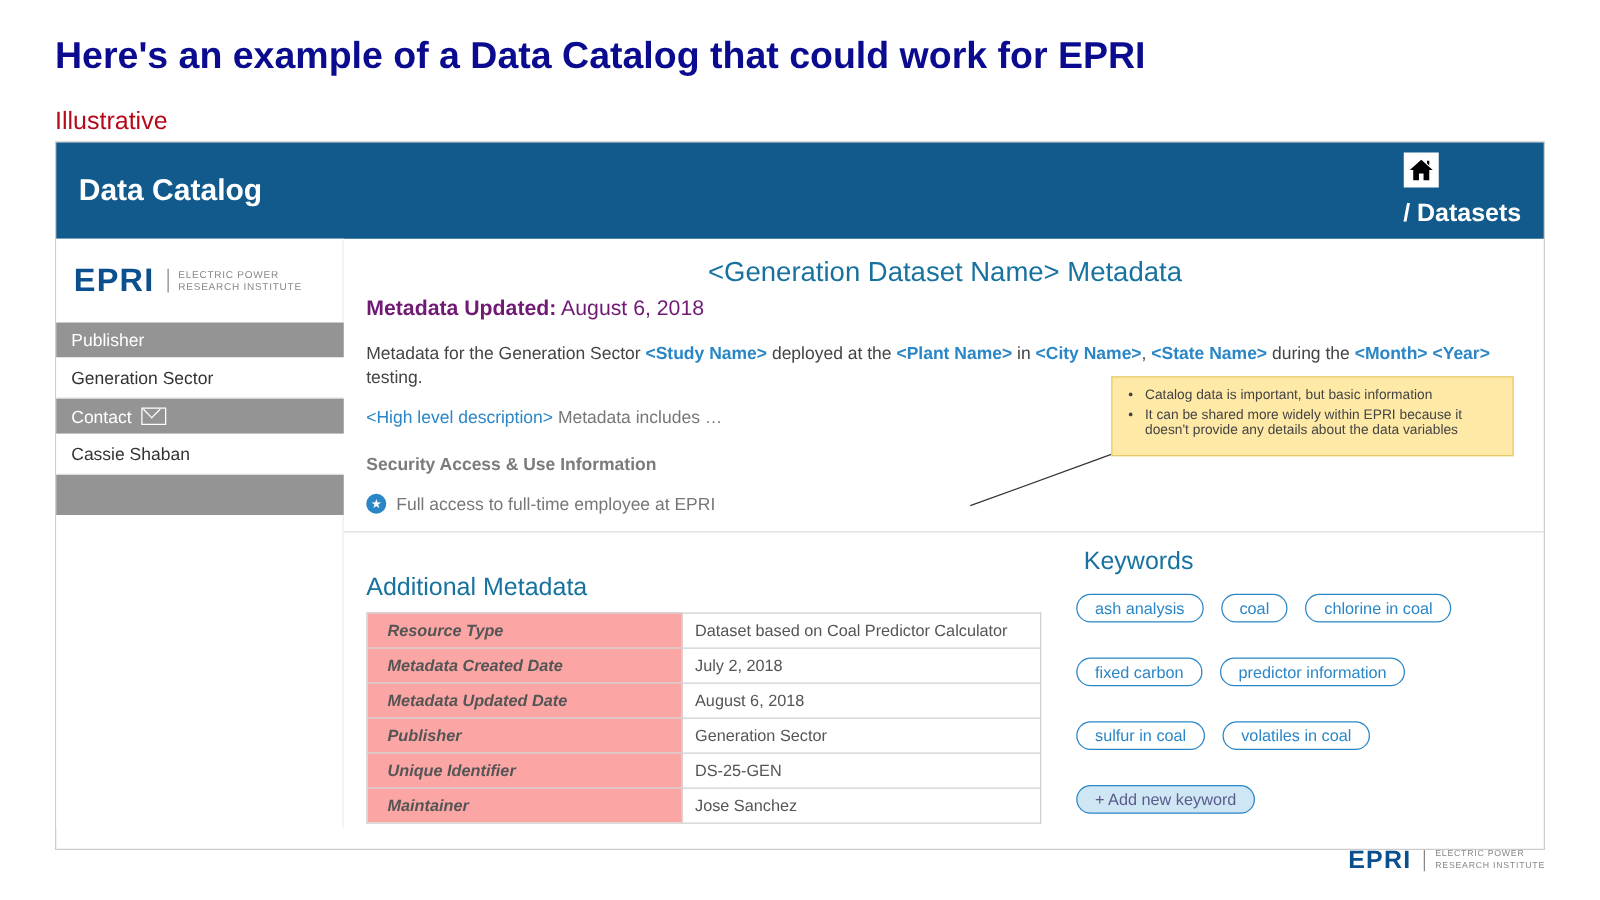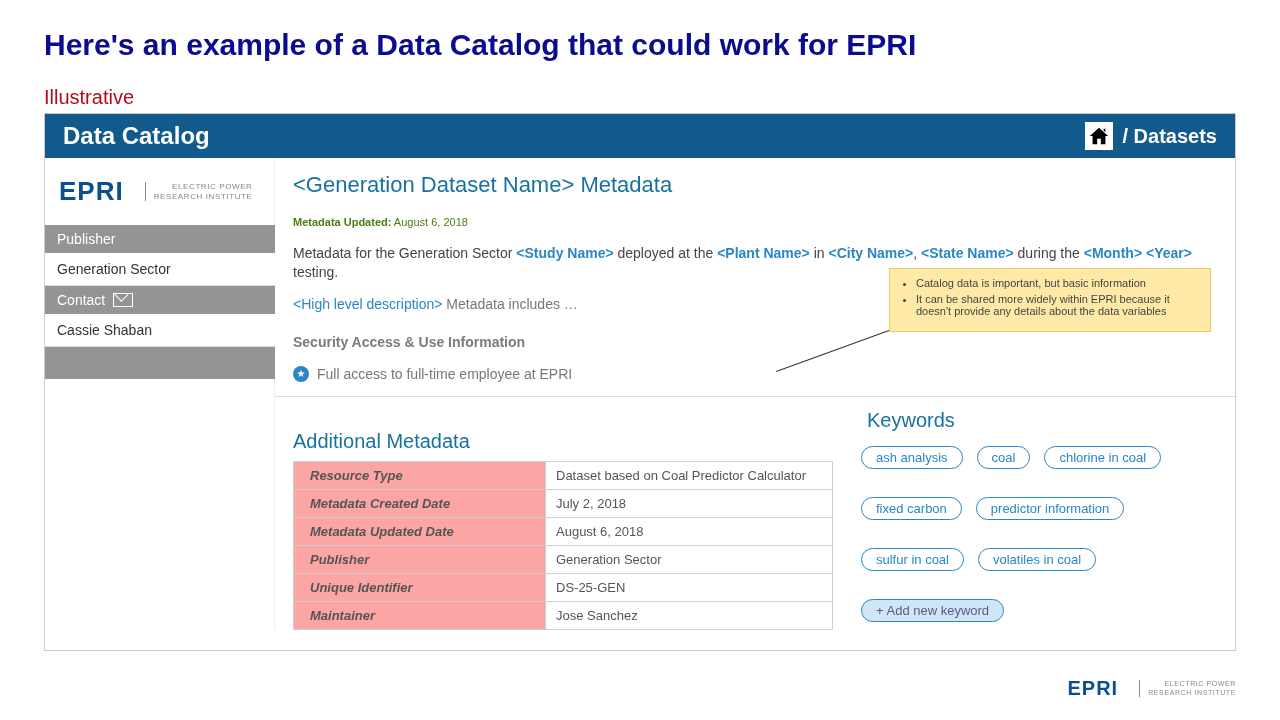--- a/index.html
+++ b/index.html
@@ -4,43 +4,43 @@
 <style>
   * { box-sizing: border-box; margin: 0; padding: 0; }
   body { font-family: Arial, Helvetica, sans-serif; width: 1280px; height: 720px; background: #fff; position: relative; }
   .slide { padding: 28px 44px 0 44px; }
   .title { color: #0b0b8f; font-size: 30px; font-weight: bold; margin-bottom: 24px; }
   .subtitle { color: #b60a1b; font-size: 20px; margin-bottom: 4px; }
 
   .catalog { border: 1px solid #ccc; }
   .catalog-header { background: #125a8c; color: #fff; display: flex; align-items: center; justify-content: space-between; padding: 8px 18px; }
   .catalog-header-left { font-size: 24px; font-weight: bold; }
-  .catalog-header-right { display: flex; align-items: center; gap: 10px; font-size: 20px; font-weight: bold; }
+  .catalog-header-right { display: flex; gap: 10px; font-size: 20px; font-weight: bold; flex-direction: column; }
   .home-icon { width: 28px; height: 28px; background: #fff; display: flex; align-items: center; justify-content: center; }
   .home-icon svg { width: 22px; height: 22px; }
 
   .catalog-body { display: flex; }
   .sidebar { width: 230px; min-width: 230px; }
   .logo-block { background: #fff; padding: 18px 14px; border-right: 1px solid #eee; }
-  .epri-logo { display: flex; align-items: center; gap: 21px; text-align: right; }
+  .epri-logo { display: flex; align-items: center; gap: 10px; }
   .epri-mark { color: #0b4f8e; font-size: 26px; font-weight: 900; letter-spacing: 1px; font-family: Arial; }
   .epri-sub { border-left: 1px solid #888; padding-left: 8px; color: #888; font-size: 8px; line-height: 1.2; letter-spacing: 0.6px; }
 
   .sb-section-h { background: #949494; color: #fff; font-size: 14px; padding: 6px 12px; display: flex; align-items: center; gap: 8px; }
   .sb-value { background: #fff; color: #333; font-size: 14px; padding: 8px 12px; border-bottom: 1px solid #ddd; }
   .sb-filler { background: #949494; height: 32px; }
   .sb-below { background: #fff; height: 250px; border-right: 1px solid #eee; }
 
   .mail-icon { border: 1.5px solid #fff; width: 20px; height: 14px; position: relative; }
   .mail-icon::before { content: ""; position: absolute; left: 0; top: 0; width: 0; height: 0; border-left: 10px solid transparent; border-right: 10px solid transparent; border-top: 7px solid transparent; }
   .mail-icon::after { content: ""; position: absolute; left: 1px; top: 0; width: 9px; height: 9px; border-right: 1.5px solid #fff; border-bottom: 1.5px solid #fff; transform: rotate(45deg) translate(-2px, -4px); }
 
   .main { flex: 1; padding: 14px 16px 20px 18px; position: relative; }
-  .ds-title { color: #18729f; font-size: 22px; margin-bottom: 18px; }
-  .ds-updated { color: #4d7c0f; font-size: 11px; margin-bottom: 16px; }
+  .ds-title { color: #18729f; font-size: 22px; margin-bottom: 6px; text-align: center; }
+  .ds-updated { color: #701a75; font-size: 17px; margin-bottom: 16px; }
   .ds-updated b { font-weight: bold; }
   .desc { color: #444; font-size: 14px; line-height: 1.35; margin-bottom: 14px; max-width: 900px; }
   .ph { color: #2a86c6; font-weight: bold; }
   .high-desc { color: #2a86c6; font-size: 14px; margin-bottom: 22px; }
   .high-desc .g { color: #777; }
 
   .sec-h { color: #7b7b7b; font-weight: bold; font-size: 14px; margin-bottom: 16px; }
   .sec-line { display: flex; align-items: center; gap: 8px; color: #777; font-size: 14px; margin-bottom: 14px; }
   .star-badge { width: 16px; height: 16px; background: #2a86c6; border-radius: 50%; display: flex; align-items: center; justify-content: center; color: #fff; font-size: 10px; }
 

